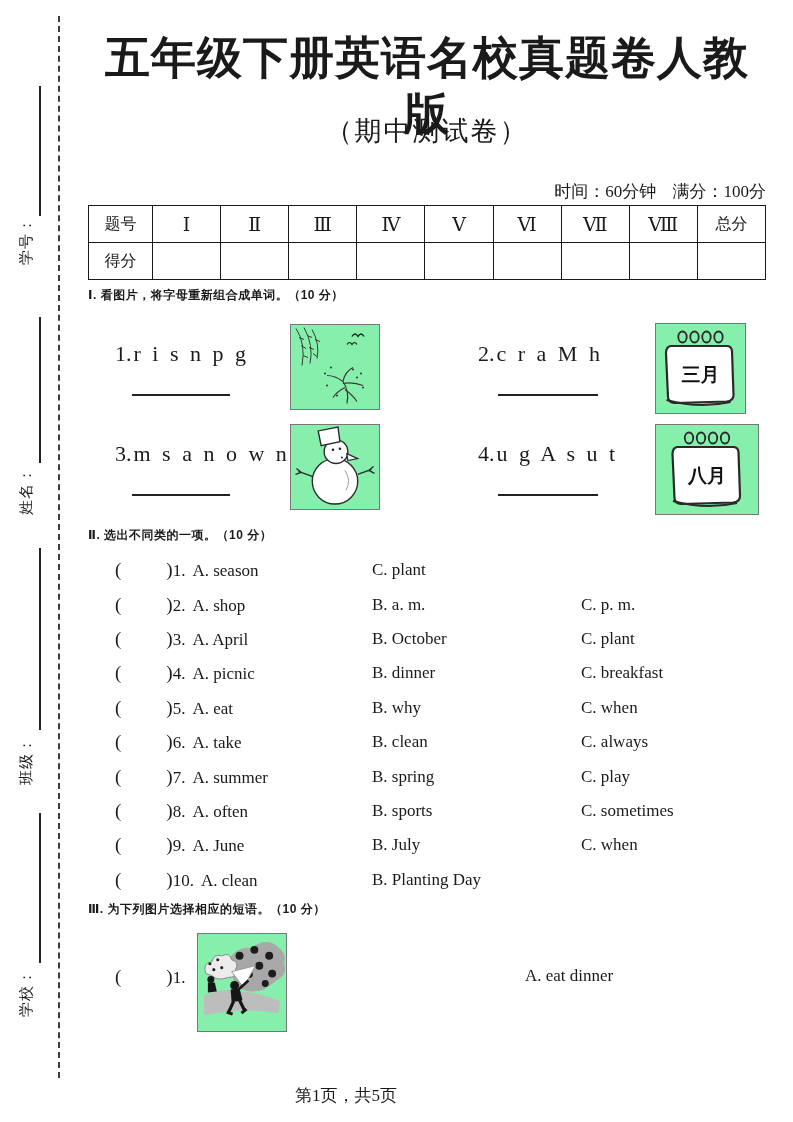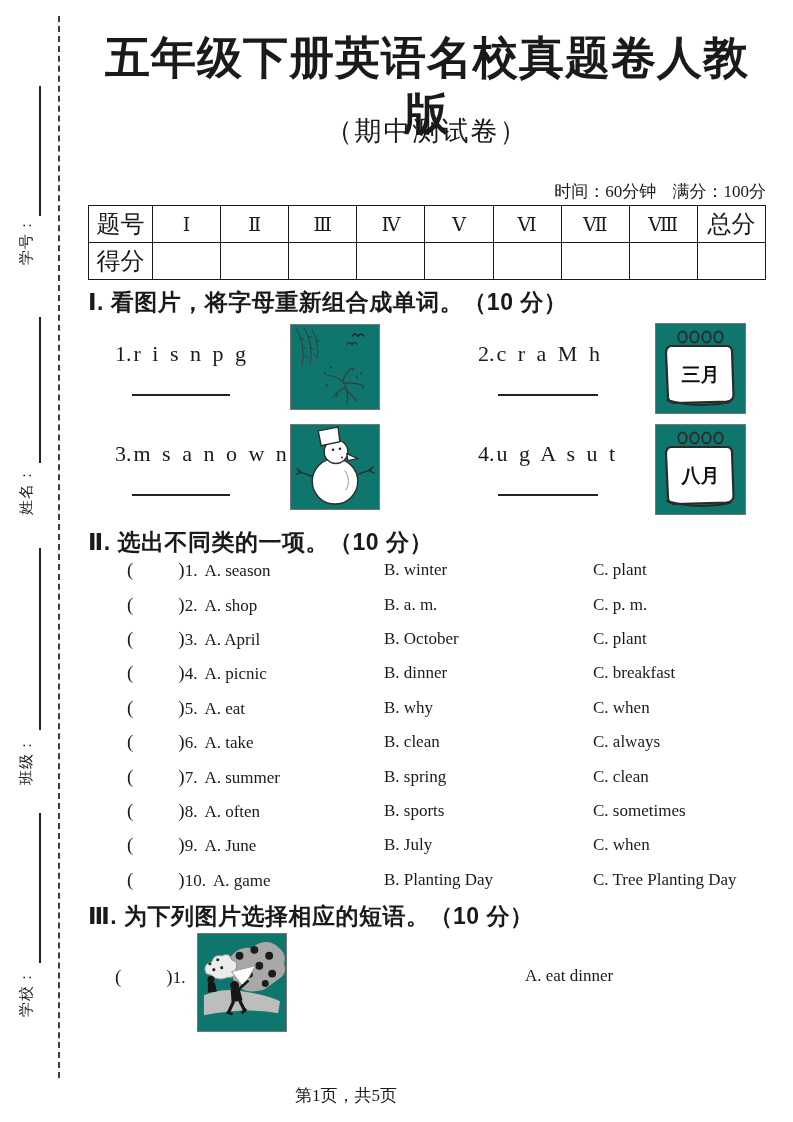--- a/index.html
+++ b/index.html
@@ -11,35 +11,35 @@
   .side-label{position:absolute;left:0;width:52px;height:20px;display:flex;align-items:center;justify-content:center;
               transform:rotate(-90deg);font-size:15px;white-space:nowrap;letter-spacing:1px;}
   
   .title{position:absolute;left:88px;width:678px;top:30px;text-align:center;font-size:45px;font-weight:600;
          letter-spacing:1px;line-height:1.25;}
   .subtitle{position:absolute;left:88px;width:678px;top:113px;text-align:center;font-size:27px;font-weight:500;letter-spacing:2px;}
   .meta{position:absolute;left:88px;width:678px;top:180px;text-align:right;font-size:17px;}
   .meta .gap{display:inline-block;width:12px;}
   
   .score-table{position:absolute;left:88px;top:205px;width:678px;border-collapse:collapse;table-layout:fixed;}
-  .score-table td{border:1.8px solid #1a1a1a;height:36px;text-align:center;font-size:24px;padding:0;}
+  .score-table td{border:1.8px solid #1a1a1a;height:36px;text-align:center;font-size:16px;padding:0;}
   .score-table td.roman{font-size:19px;font-family:"DejaVu Serif","DejaVu Sans",serif;}
   
-  .sec-head{position:absolute;left:88px;width:678px;font-size:23px;font-weight:bold;
+  .sec-head{position:absolute;left:88px;width:678px;font-size:12px;font-weight:bold;
             font-family:"Liberation Sans","DejaVu Sans",sans-serif;letter-spacing:0.5px;}
   
   .s1-text{position:absolute;font-size:22px;white-space:nowrap;}
   .s1-num{margin-right:2px;}
   .s1-letters{letter-spacing:3px;}
   .s1-blank{position:absolute;height:1.6px;background:#222;}
-  .pic-box{position:absolute;border:1.3px solid #777;background:#0f766e;box-sizing:border-box;}
+  .pic-box{position:absolute;border:1.3px solid #777;background:#86efac;box-sizing:border-box;}
   .pic-box svg{display:block;width:100%;height:100%;}
   
   .s2-list{position:absolute;left:115px;top:553px;width:651px;}
-  .s2-row{display:grid;grid-template-columns:257px 209px 1fr;align-items:center;height:34.4px;font-size:17px;margin-left:12px;}
+  .s2-row{display:grid;grid-template-columns:257px 209px 1fr;align-items:center;height:34.4px;font-size:17px;}
   .p-open{display:inline-block;font-size:19px;}
   .p-gapped{display:inline-block;width:45px;}
   .p-close{display:inline-block;font-size:19px;}
   .s2-opt{margin-left:7px;}
   
   .s3-paren{position:absolute;left:115px;top:966px;font-size:17px;}
   .s3-option{position:absolute;left:525px;top:966px;font-size:17px;}
   
   .footer{position:absolute;left:0;top:1084px;width:692px;text-align:center;font-size:17px;}
 </style>
@@ -187,39 +187,38 @@
         <path d="M67,50 L81,45 M78,46 l5,-4 M78,46 l6,3"></path>
       </g>
       <path d="M54,46 q7,10 1,20" stroke="#999" stroke-width="1" fill="none"></path>
     </svg>
   </div>
 
   <div class="s1-text" style="left:478px;top:441px">
     <span class="s1-num">4.</span><span class="s1-letters">u g A s u t</span>
   </div>
   <div class="s1-blank" style="left:498px;top:494px;width:100px"></div>
-  <div class="pic-box" style="left:655px;top:424px;width:91px;height:91px">
+  <div class="pic-box" style="left:655px;top:424px;width:104px;height:91px">
     <svg viewBox="0 0 88 89">
       <path d="M14,22 h56 q5,0 5.5,5 l1.5,44 q0,6 -7,6.5 l-52,1.5 q-6,0 -6.5,-6 l-2,-44 q0,-6 4.5,-7 z" fill="#fff" stroke="#2a2a2a" stroke-width="2.2"></path>
       <path d="M10,76 q32,9 64,2" fill="none" stroke="#2a2a2a" stroke-width="2"></path>
       <g fill="none" stroke="#2a2a2a" stroke-width="1.8">
         <ellipse cx="26" cy="13" rx="4.2" ry="5.5"></ellipse>
           <ellipse cx="38" cy="13" rx="4.2" ry="5.5"></ellipse>
         <ellipse cx="50" cy="13" rx="4.2" ry="5.5"></ellipse>
           <ellipse cx="62" cy="13" rx="4.2" ry="5.5"></ellipse>
       </g>
       <text x="44" y="57" font-size="19" font-weight="bold" text-anchor="middle" fill="#111">八月</text>
     </svg>
   </div>
 
   <div class="sec-head" style="top:527px">Ⅱ. 选出不同类的一项。（10 分）</div>
   <div class="s2-list">
     <div class="s2-row">
       <div><span class="p-open">(</span><span class="p-gapped"></span><span class="p-close">)</span><span>1.</span><span class="s2-opt">A. season</span></div>
-      <div>B. winter</div>
       <div>C. plant</div>
     </div>
     <div class="s2-row">
       <div><span class="p-open">(</span><span class="p-gapped"></span><span class="p-close">)</span><span>2.</span><span class="s2-opt">A. shop</span></div>
       <div>B. a. m.</div>
       <div>C. p. m.</div>
     </div>
     <div class="s2-row">
       <div><span class="p-open">(</span><span class="p-gapped"></span><span class="p-close">)</span><span>3.</span><span class="s2-opt">A. April</span></div>
       <div>B. October</div>
@@ -236,36 +235,35 @@
       <div>C. when</div>
     </div>
     <div class="s2-row">
       <div><span class="p-open">(</span><span class="p-gapped"></span><span class="p-close">)</span><span>6.</span><span class="s2-opt">A. take</span></div>
       <div>B. clean</div>
       <div>C. always</div>
     </div>
     <div class="s2-row">
       <div><span class="p-open">(</span><span class="p-gapped"></span><span class="p-close">)</span><span>7.</span><span class="s2-opt">A. summer</span></div>
       <div>B. spring</div>
-      <div>C. clean</div>
+      <div>C. play</div>
     </div>
     <div class="s2-row">
       <div><span class="p-open">(</span><span class="p-gapped"></span><span class="p-close">)</span><span>8.</span><span class="s2-opt">A. often</span></div>
       <div>B. sports</div>
       <div>C. sometimes</div>
     </div>
     <div class="s2-row">
       <div><span class="p-open">(</span><span class="p-gapped"></span><span class="p-close">)</span><span>9.</span><span class="s2-opt">A. June</span></div>
       <div>B. July</div>
       <div>C. when</div>
     </div>
     <div class="s2-row">
-      <div><span class="p-open">(</span><span class="p-gapped"></span><span class="p-close">)</span><span>10.</span><span class="s2-opt">A. game</span></div>
+      <div><span class="p-open">(</span><span class="p-gapped"></span><span class="p-close">)</span><span>10.</span><span class="s2-opt">A. clean</span></div>
       <div>B. Planting Day</div>
-      <div>C. Tree Planting Day</div>
     </div>
   </div>
 
   <div class="sec-head" style="top:901px">Ⅲ. 为下列图片选择相应的短语。（10 分）</div>
   <div class="s3-paren">
     <span class="p-open">(</span><span class="p-gapped"></span><span class="p-close">)</span><span>1.</span>
   </div>
   <div class="pic-box" style="left:197px;top:933px;width:90px;height:99px">
     <svg viewBox="0 0 89 98">
       <path d="M6,62 q20,-8 40,-4 q25,4 37,10 l-2,12 q-30,-6 -75,2 z" fill="#bdbdbd"></path>

